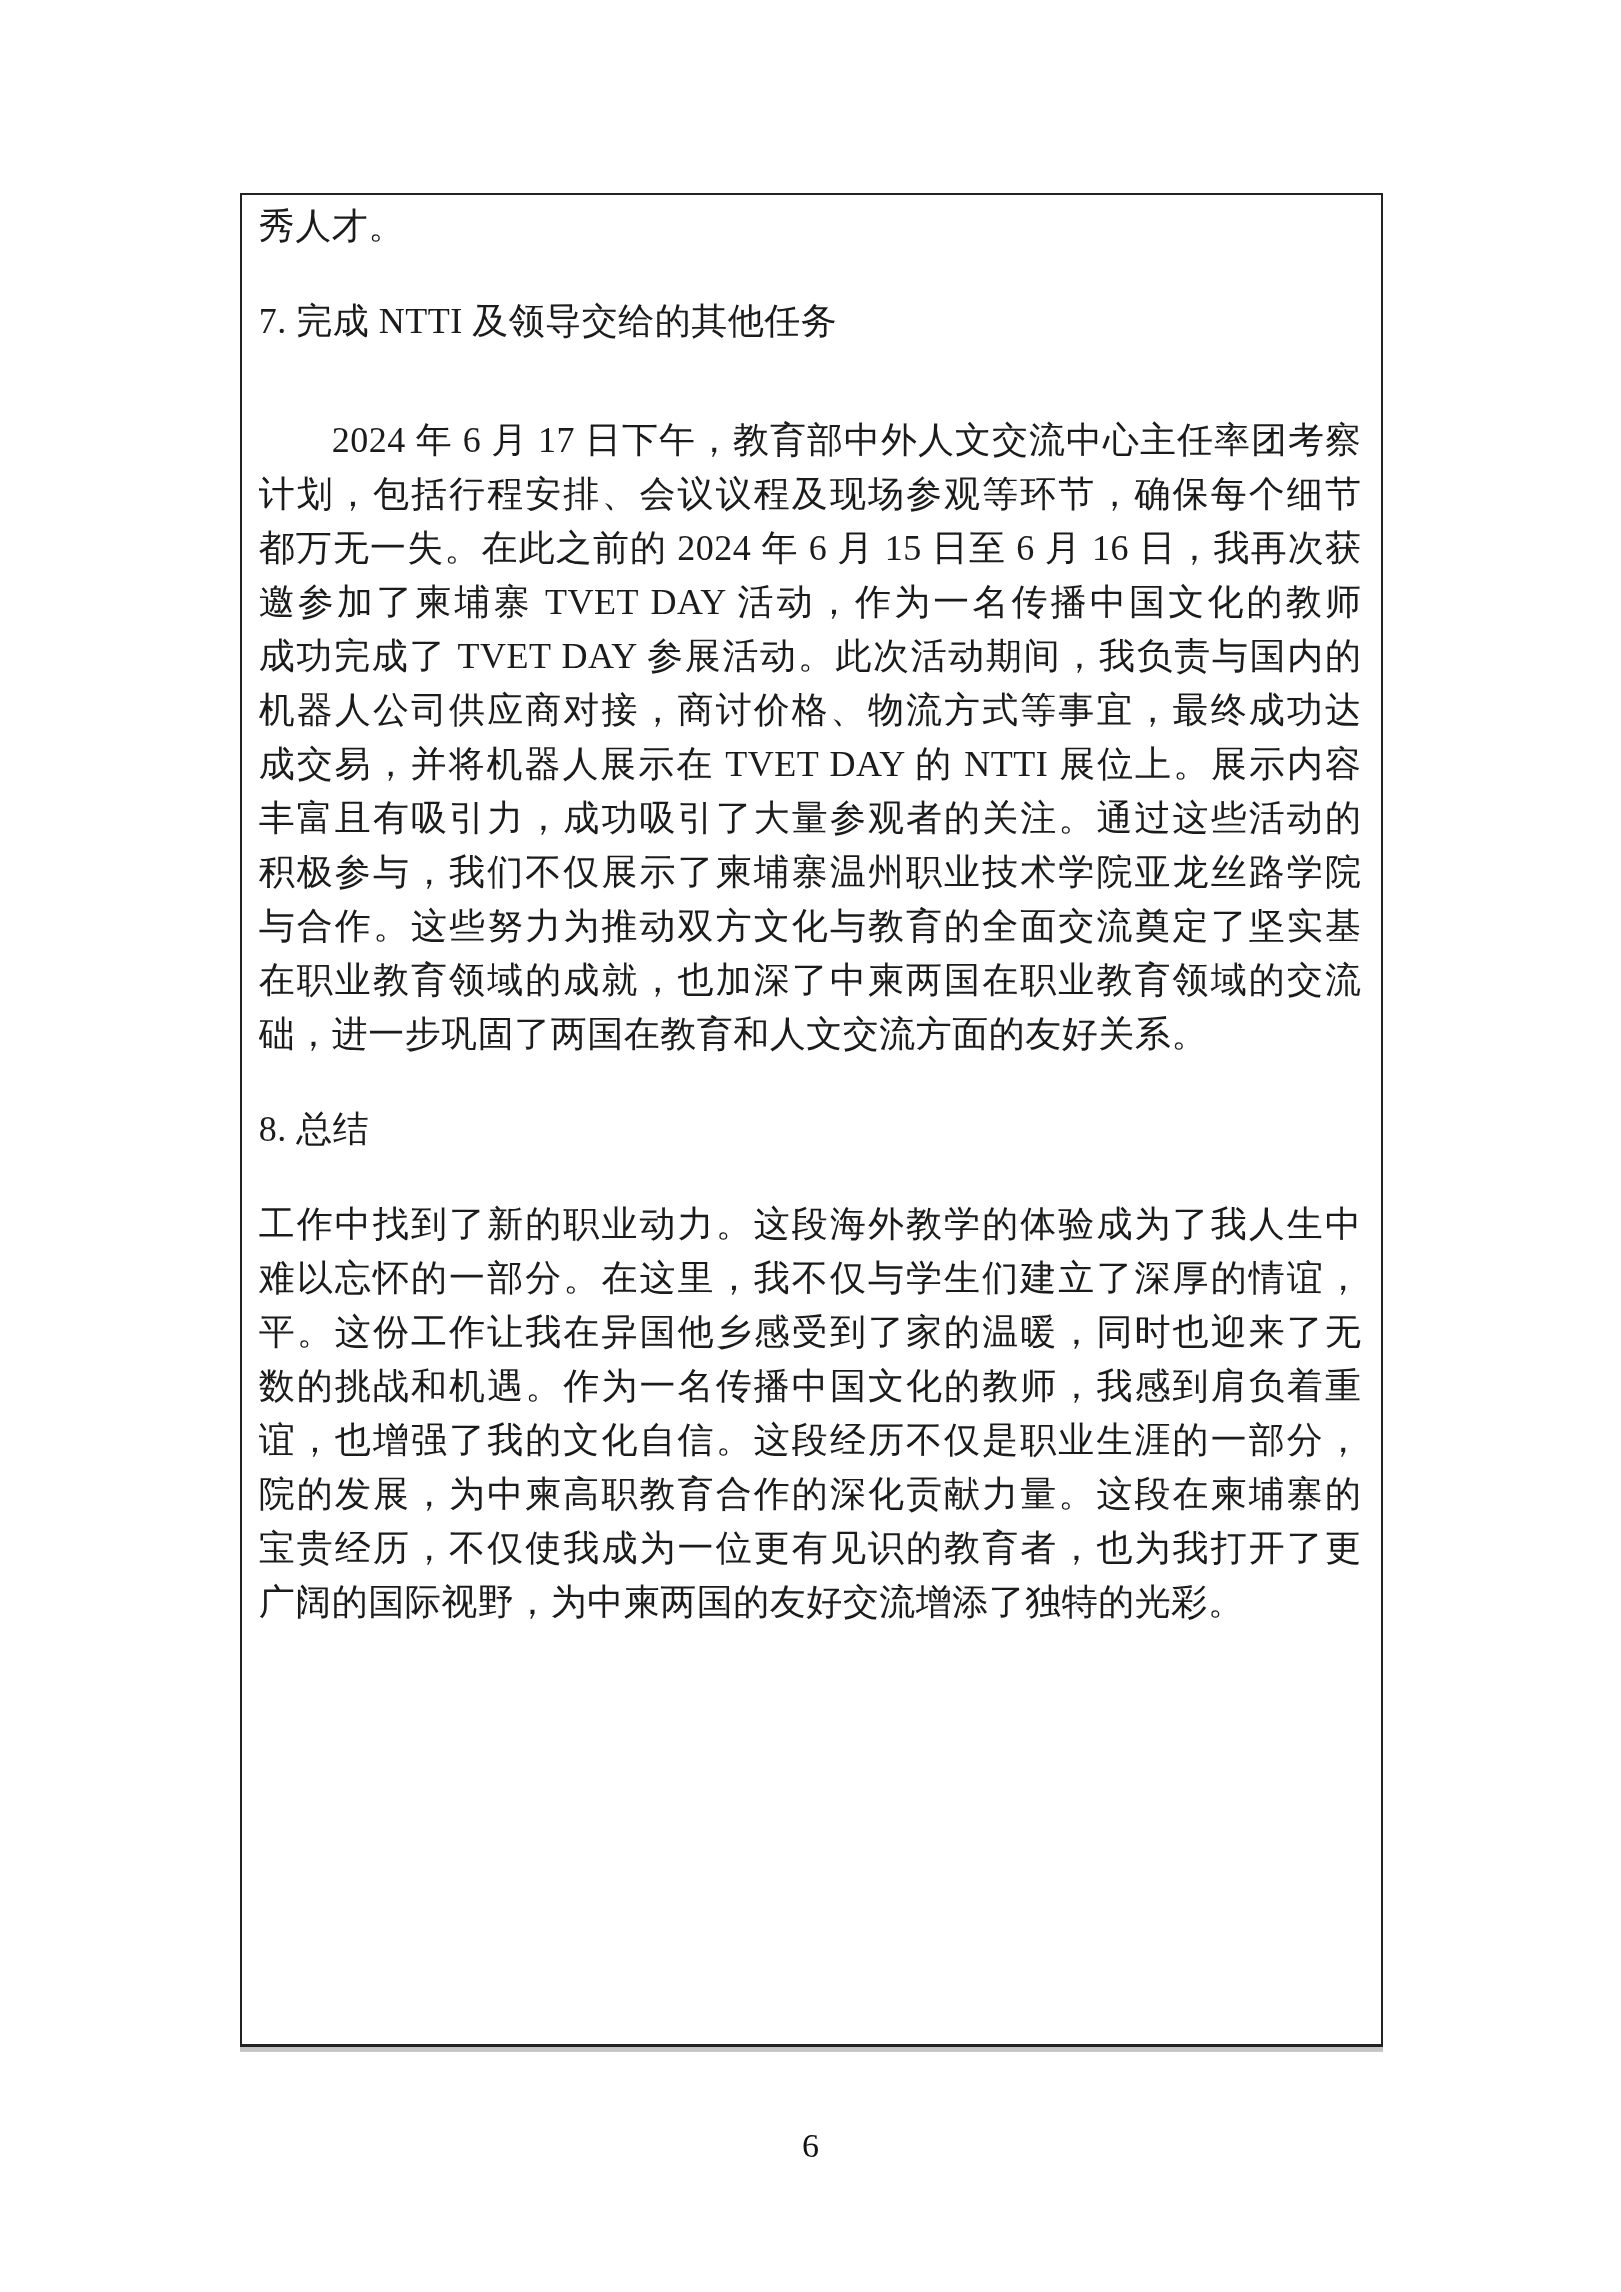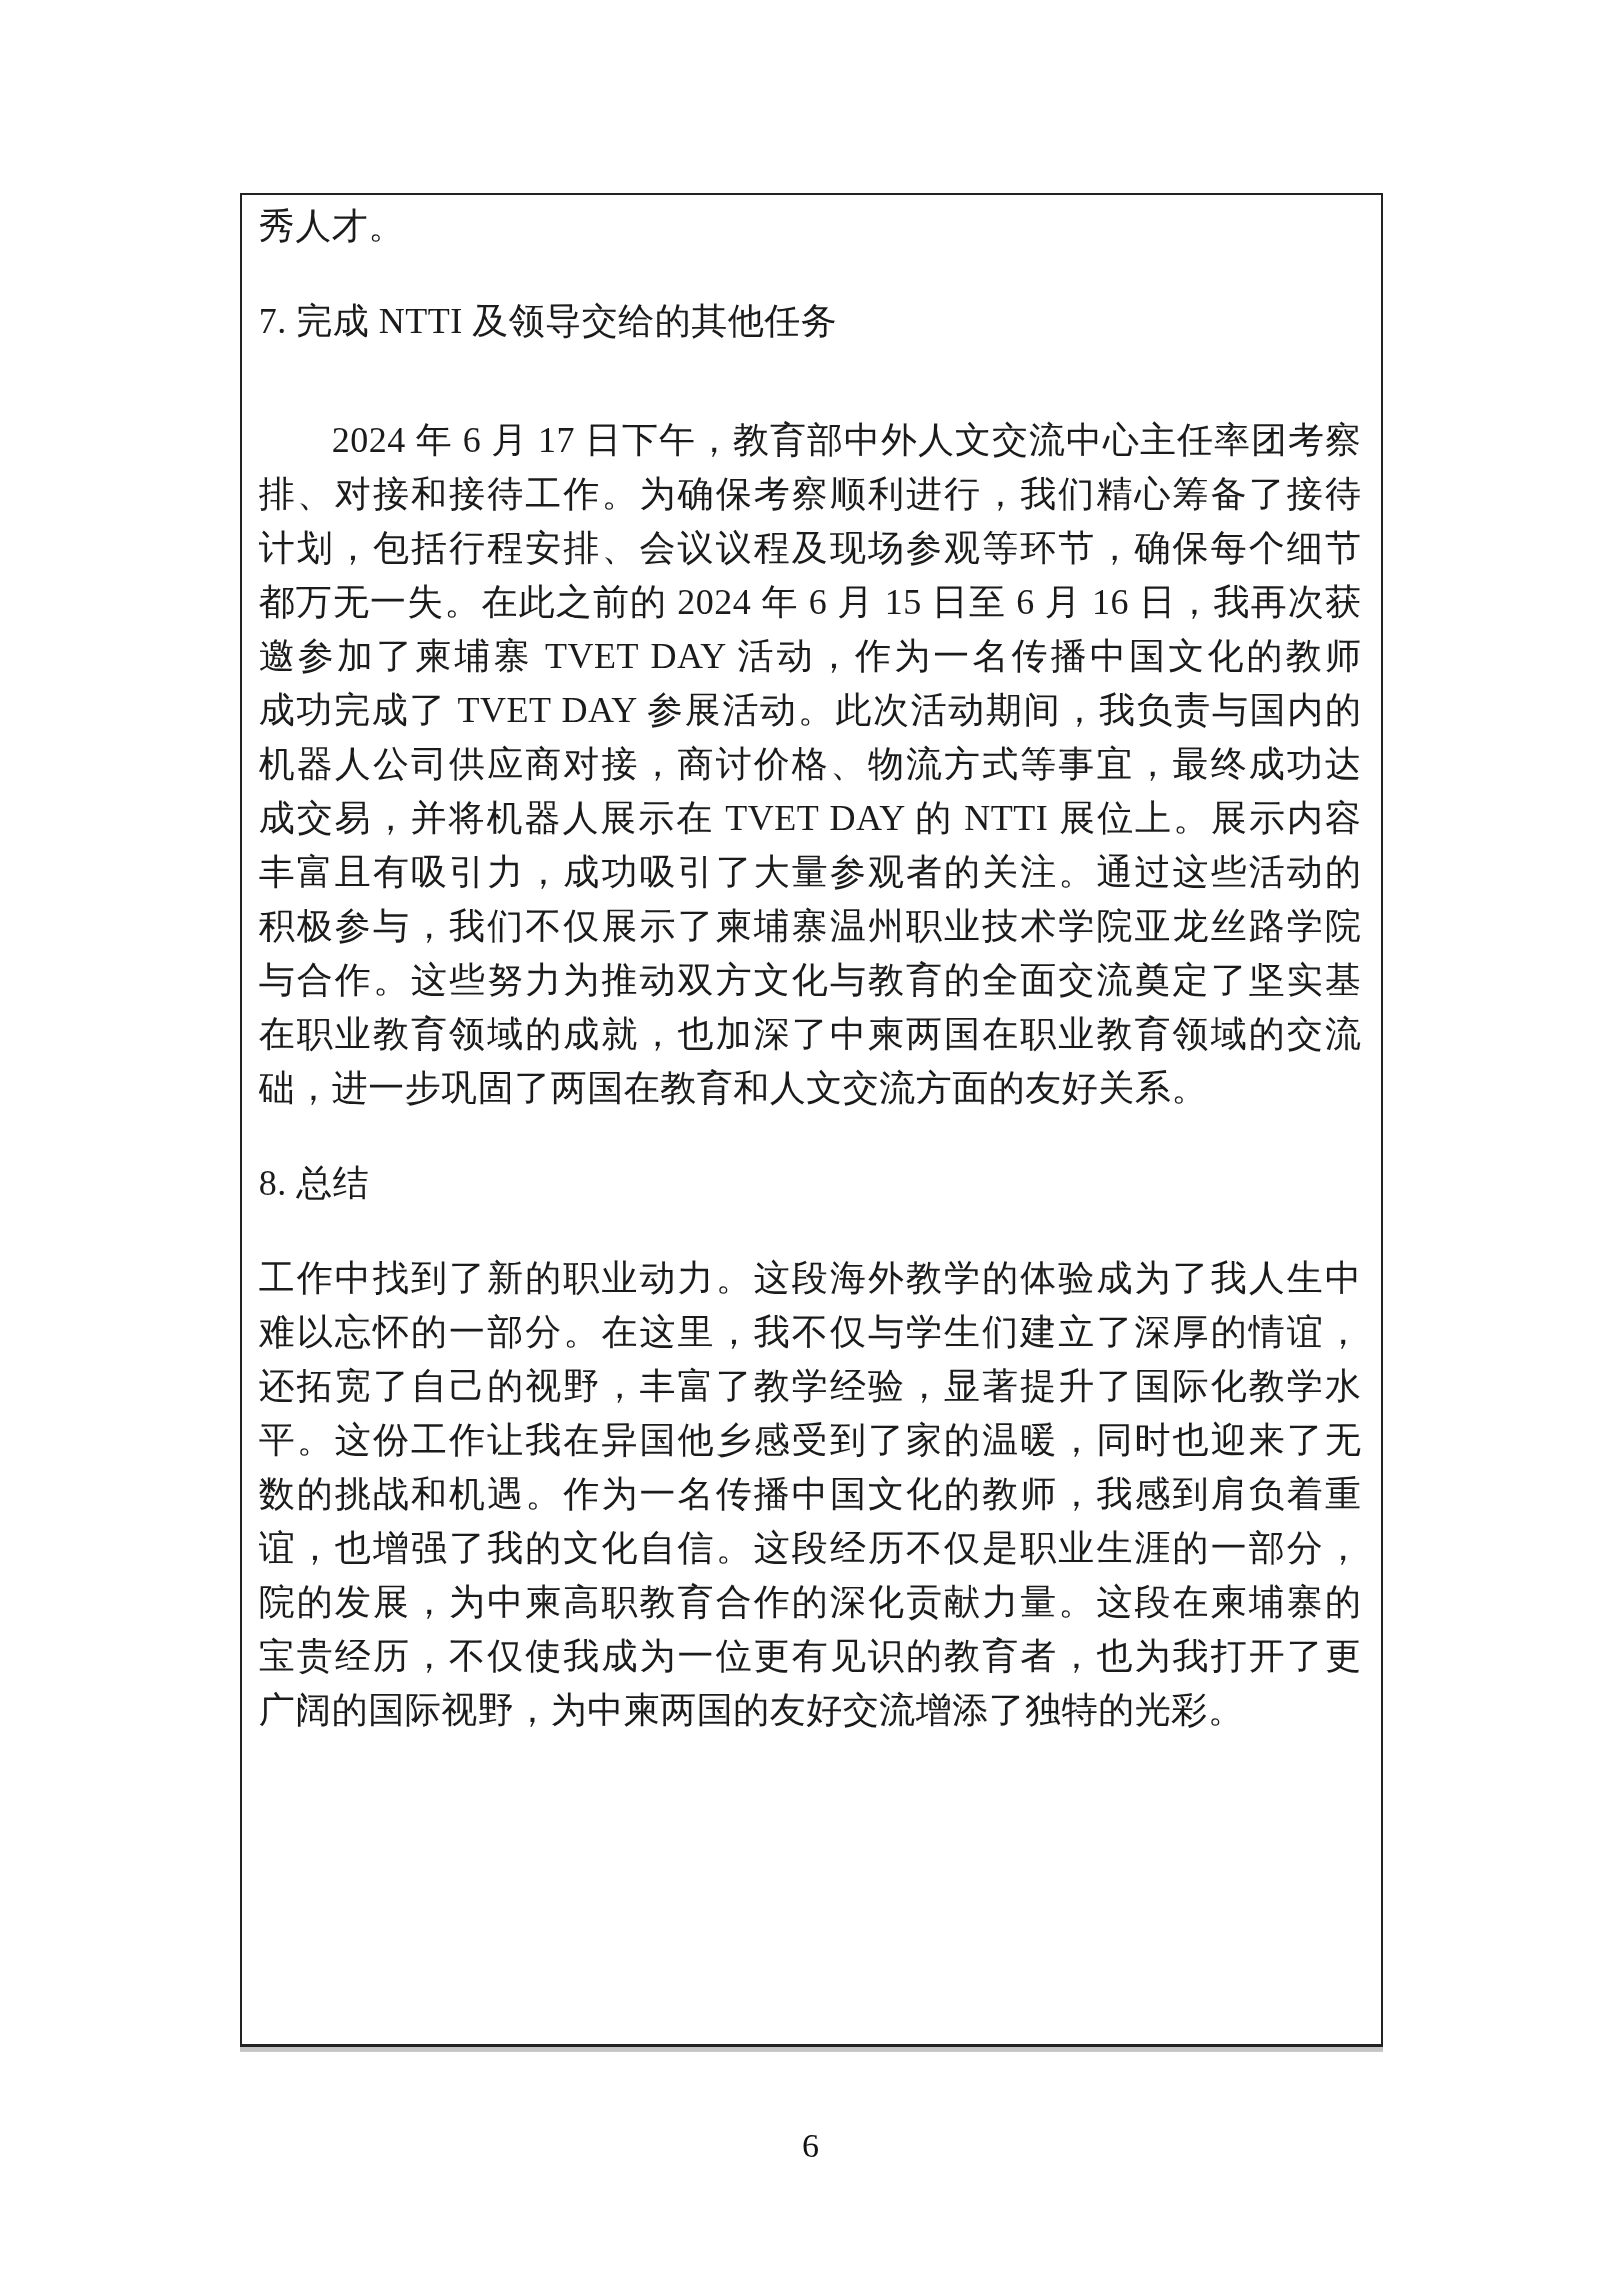--- a/index.html
+++ b/index.html
@@ -66,38 +66,36 @@
 </style>
 </head>
 <body>
 
 <div class="doc-cell">
     <div class="line plain">秀人才。</div>
     <div class="line gap"></div>
     <div class="line heading">7. 完成 NTTI 及领导交给的其他任务</div>
     <div class="line gap"></div>
     <div class="line just indent">2024 年 6 月 17 日下午，教育部中外人文交流中心主任率团考察</div>
-    <div class="line just">排、对接和接待工作。为确保考察顺利进行，我们精心筹备了接待</div>
     <div class="line just">计划，包括行程安排、会议议程及现场参观等环节，确保每个细节</div>
     <div class="line just">都万无一失。在此之前的 2024 年 6 月 15 日至 6 月 16 日，我再次获</div>
     <div class="line just">邀参加了柬埔寨 TVET DAY 活动，作为一名传播中国文化的教师</div>
     <div class="line just">成功完成了 TVET DAY 参展活动。此次活动期间，我负责与国内的</div>
     <div class="line just">机器人公司供应商对接，商讨价格、物流方式等事宜，最终成功达</div>
     <div class="line just">成交易，并将机器人展示在 TVET DAY 的 NTTI 展位上。展示内容</div>
     <div class="line just">丰富且有吸引力，成功吸引了大量参观者的关注。通过这些活动的</div>
     <div class="line just">积极参与，我们不仅展示了柬埔寨温州职业技术学院亚龙丝路学院</div>
     <div class="line just">与合作。这些努力为推动双方文化与教育的全面交流奠定了坚实基</div>
     <div class="line just">在职业教育领域的成就，也加深了中柬两国在职业教育领域的交流</div>
     <div class="line plain">础，进一步巩固了两国在教育和人文交流方面的友好关系。</div>
     <div class="line gap"></div>
     <div class="line heading">8. 总结</div>
     <div class="line gap"></div>
     <div class="line just">工作中找到了新的职业动力。这段海外教学的体验成为了我人生中</div>
     <div class="line just">难以忘怀的一部分。在这里，我不仅与学生们建立了深厚的情谊，</div>
-    <div class="line just">还拓宽了自己的视野，丰富了教学经验，显著提升了国际化教学水</div>
     <div class="line just">平。这份工作让我在异国他乡感受到了家的温暖，同时也迎来了无</div>
     <div class="line just">数的挑战和机遇。作为一名传播中国文化的教师，我感到肩负着重</div>
     <div class="line just">谊，也增强了我的文化自信。这段经历不仅是职业生涯的一部分，</div>
     <div class="line just">院的发展，为中柬高职教育合作的深化贡献力量。这段在柬埔寨的</div>
     <div class="line just">宝贵经历，不仅使我成为一位更有见识的教育者，也为我打开了更</div>
     <div class="line plain">广阔的国际视野，为中柬两国的友好交流增添了独特的光彩。</div>
   </div>
 
 <div class="page-number">6</div>
 

